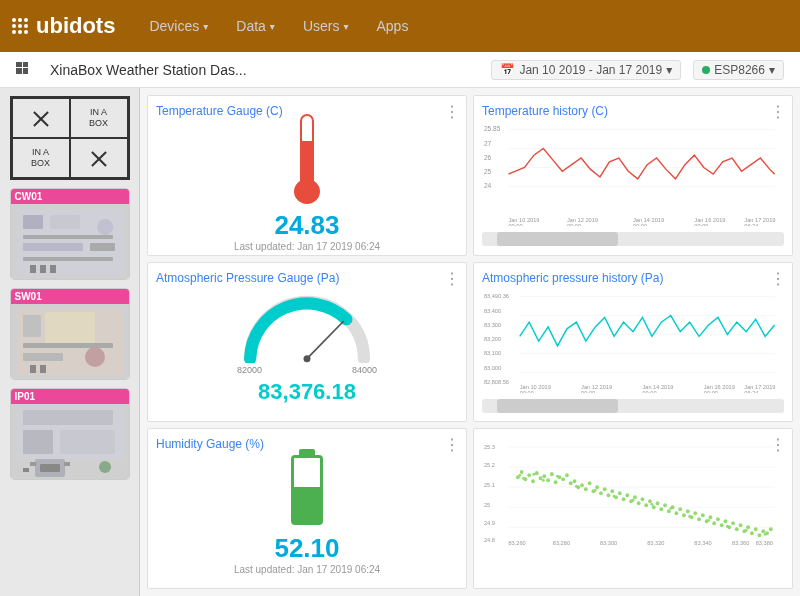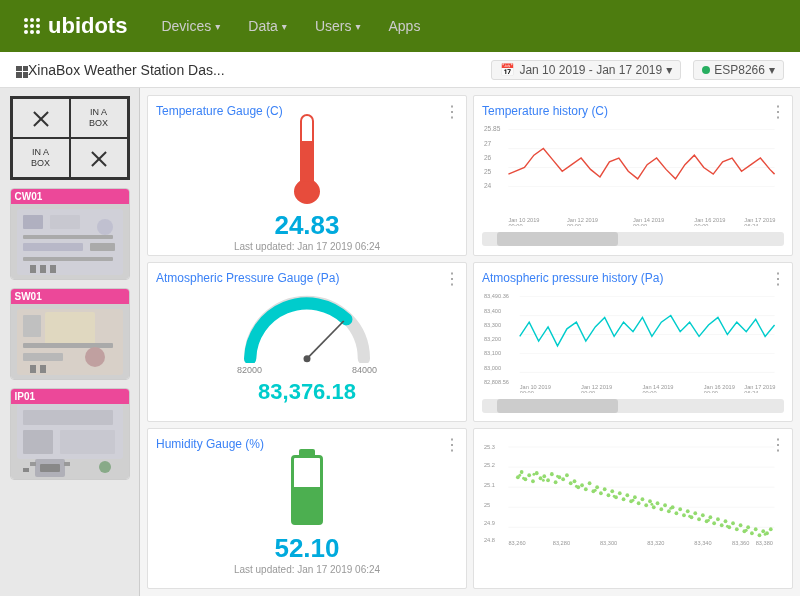--- a/index.html
+++ b/index.html
@@ -1,23 +1,23 @@
 <!DOCTYPE html>
 <html><head>
   <meta charset="utf-8">
   <style>
     * { box-sizing: border-box; margin: 0; padding: 0; }
     body { font-family: Arial, sans-serif; background: #f0f0f0; width: 800px; height: 596px; overflow: hidden; }
 
     
     .top-nav {
-      background: #4d7c0f;
-      display: flex;
-      align-items: center;
-      padding: 0 24px;
+      background: #a16207;
+      display: flex;
+      align-items: center;
+      padding: 0 12px;
       height: 52px;
     }
     .logo-area {
       display: flex;
       align-items: center;
       gap: 6px;
       color: white;
       font-size: 22px;
       font-weight: bold;
       margin-right: 20px;
@@ -58,22 +58,22 @@
       align-items: center;
       padding: 0 16px;
       height: 36px;
       gap: 12px;
     }
     .breadcrumb-title {
       font-size: 14px;
       color: #333;
       font-weight: 500;
       display: flex;
-      align-items: flex-end;
-      gap: 0;
+      align-items: flex-start;
+      gap: 22px;
     }
     .breadcrumb-grid-icon {
       width: 12px; height: 12px;
       display: inline-grid;
       grid-template-columns: 1fr 1fr;
       gap: 1px;
     }
     .breadcrumb-grid-icon span {
       background: #555;
       display: block;

